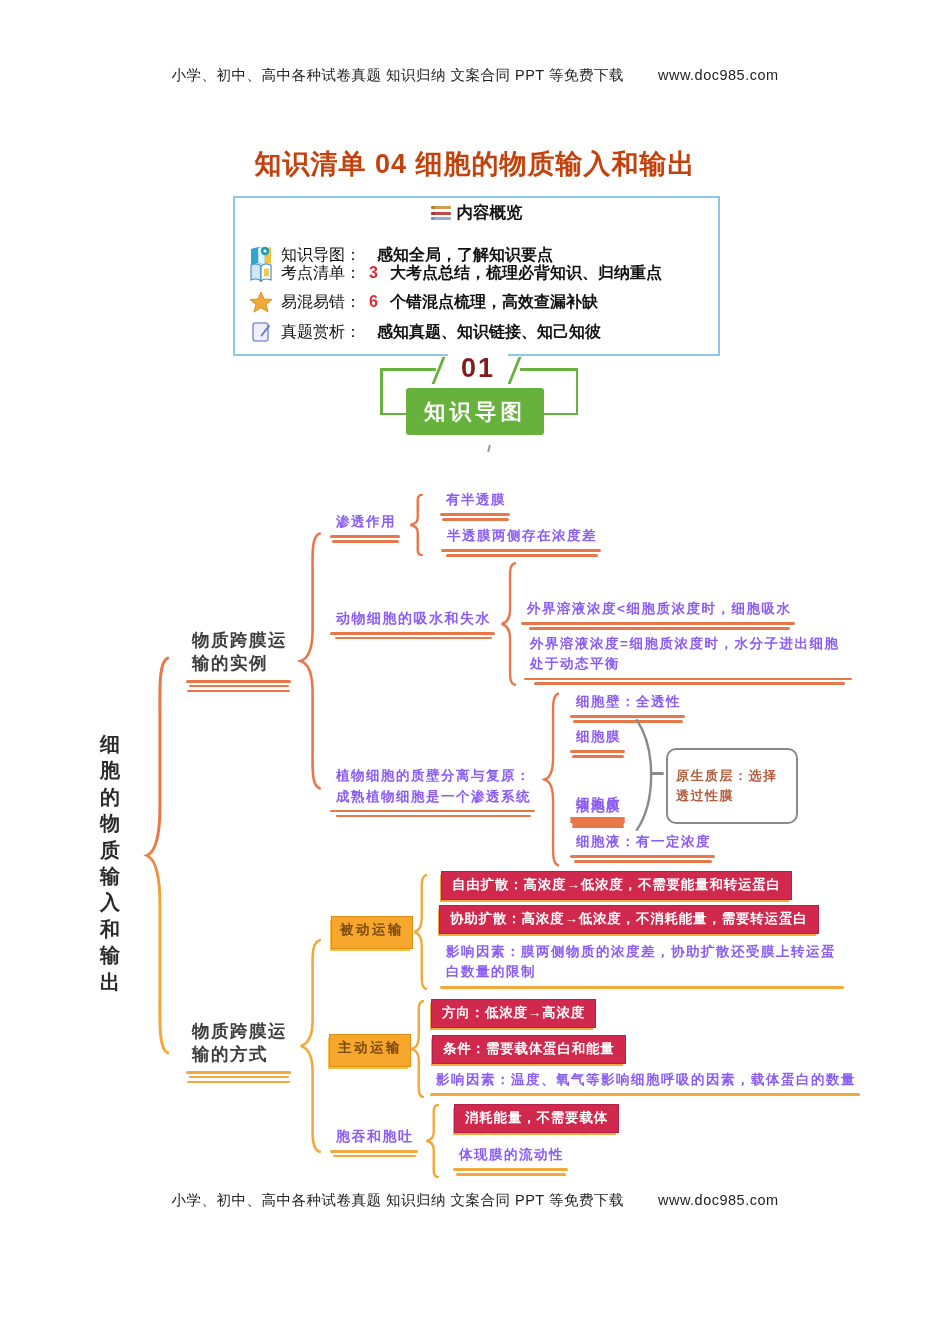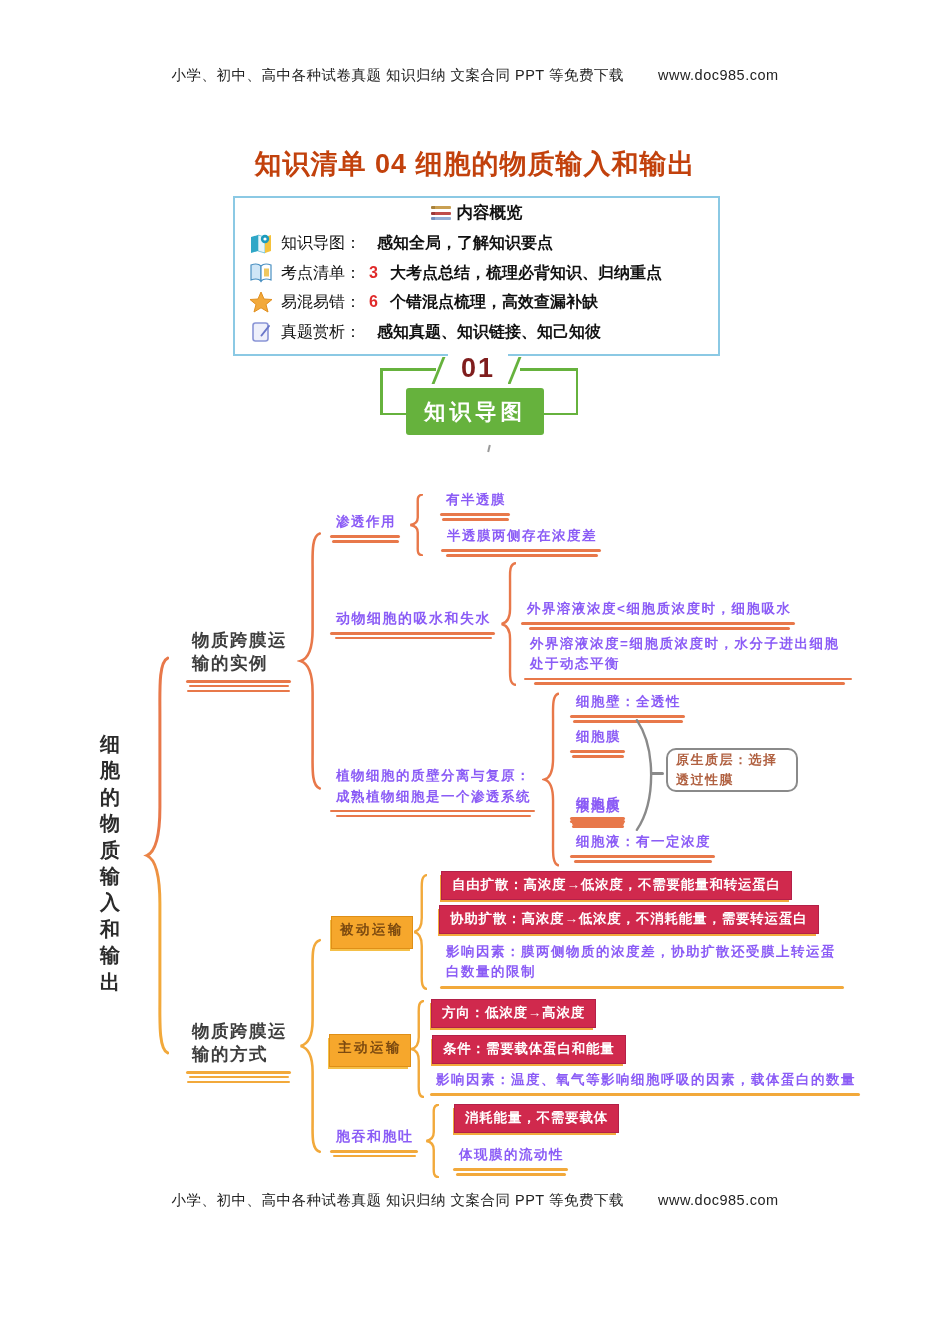--- a/index.html
+++ b/index.html
@@ -50,21 +50,21 @@
   .ul.or i{background:#e8784a;}
   .ul.ye i{background:#f2a93b;}
   .ul1 i{height:3.2px;}
   .brace{position:absolute;}
   .brace svg{width:100%;height:100%;display:block;}
   .rbox{position:absolute;background:#d0294d;border:1px solid #b32048;color:#fff;font-size:13.5px;font-weight:700;
         letter-spacing:.8px;padding:4px 10px 5px;white-space:nowrap;box-shadow:-2px 3px 0 -1px #f2aa3c;}
   .tagbox{position:absolute;background:#f6a72c;border:1.5px solid #df8f17;color:#7c4a10;font-size:13.5px;font-weight:700;
         letter-spacing:2.5px;padding:4px 8px 9px;white-space:nowrap;box-shadow:-2px 3px 0 -1px #f5c048;}
   .protobox{position:absolute;left:666px;top:748px;width:112px;border:2px solid #8a8a8a;border-radius:10px;
-        background:#fff;color:#b06040;font-size:13px;font-weight:600;letter-spacing:1.5px;line-height:1.55;padding:0 8px;}
+        background:#fff;color:#b06040;font-size:13px;font-weight:600;letter-spacing:1.5px;line-height:1.55;padding:16px 8px;}
   .pdash{position:absolute;left:650px;top:772px;width:14px;height:2.5px;background:#8a8a8a;border-radius:2px;}
 </style>
 </head>
 <body>
 
 <div class="page">
 
   <div class="sitebar" style="top:66px;">
     <span>小学、初中、高中各种试卷真题  知识归纳  文案合同  PPT 等免费下载</span><span class="gap"></span><span>www.doc985.com</span>
   </div>
@@ -73,21 +73,21 @@
 
   <div class="ovbox">
     <div class="ovhead">
       <span class="list-icon">
           <i class="b1"></i>
           <i class="b2"></i>
           <i class="b3"></i>
         </span>
       <span class="ovtitle">内容概览</span>
     </div>
-    <div class="ovrow" style="top:34px;">
+    <div class="ovrow" style="top:46px;">
       <span class="ovicon">
         <svg viewBox="0 0 24 22">
             <polygon points="2,5 9,3 9,19 2,21" fill="#2fa7c7"></polygon>
             <polygon points="9,3 16,5 16,21 9,19" fill="#e9f5fa" stroke="#2fa7c7" stroke-width="0.6"></polygon>
             <polygon points="16,5 22,3 22,19 16,21" fill="#f5c23b"></polygon>
             <circle cx="16" cy="7" r="4.2" fill="#1c9bbd"></circle>
             <circle cx="16" cy="7" r="1.6" fill="#fff"></circle>
           </svg>
       </span>
       <span class="ovlabel">知识导图：</span>

